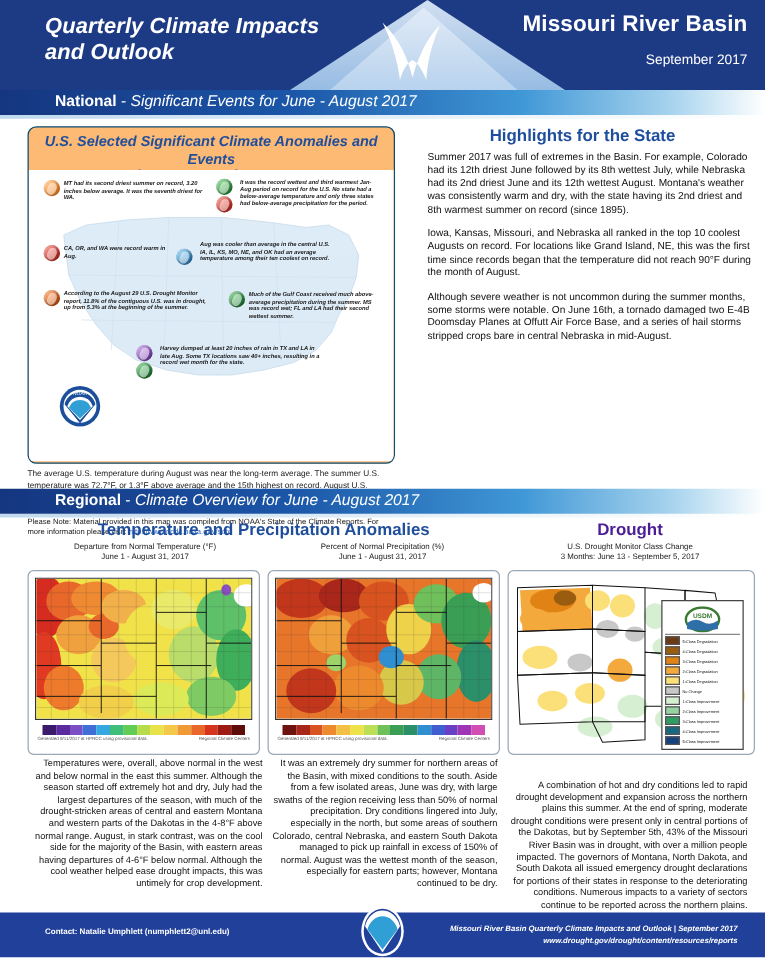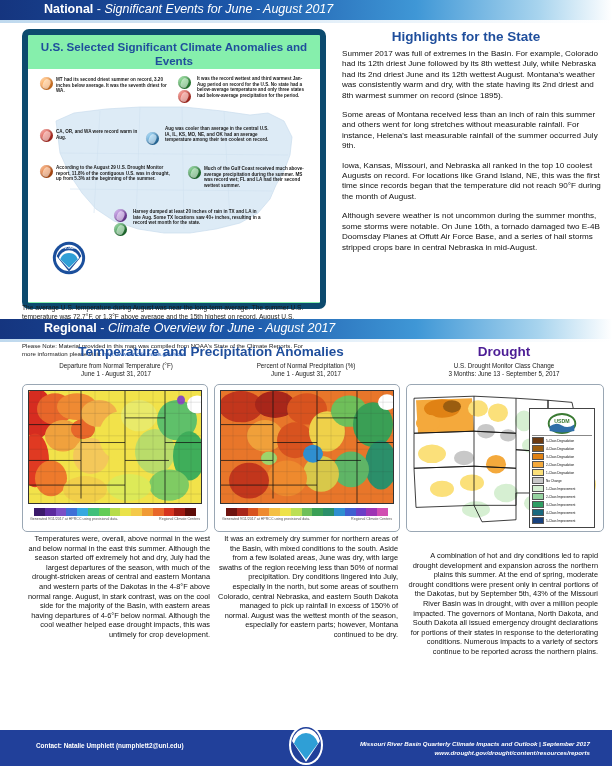--- a/index.html
+++ b/index.html
@@ -62,22 +62,23 @@
   .band .band-txt i{font-style:italic;}
   .band-underline{
     height:3px;width:612px;
     background:linear-gradient(90deg,#bfd9ee 0%,#e8f2fa 60%,#ffffff 100%);
   }
 
   
   .national{position:relative;height:296px;width:612px;}
   .anom-card{
     position:absolute;left:22px;top:6px;width:292px;height:268px;
-    border:6px solid #0c4a6e;border-radius:7px;background:#86efac;
+    border:1px solid #0c4a6e;border-radius:7px;background:#fdba74;
     overflow:hidden;
+    font-style:italic;
   }
   .anom-title{
     position:absolute;left:0;top:5px;width:292px;text-align:center;
     font-size:11.6px;font-weight:bold;color:#1f4e9c;line-height:13.5px;
     padding:0 6px;box-sizing:border-box;
   }
   .anom-title .l2{display:block;text-align:center;padding-left:38px;}
   .anom-map{
     position:absolute;left:0;top:34px;width:292px;height:233px;
     background:#ffffff;
@@ -200,20 +201,37 @@
   }
   .ft-logo{
     position:absolute;left:286px;top:-6px;width:40px;height:42px;
   }
 </style>
 </head>
 <body>
 
 <div class="page">
 
+  <div class="header">
+    <div class="hdr-wave"></div>
+    <div class="hdr-wave2"></div>
+    <div class="hdr-bird">
+      <svg viewBox="0 0 70 52" width="70" height="52">
+        <path d="M6 4 C20 18, 26 32, 30 48 C34 34, 40 18, 52 6 C46 20, 42 34, 41 50 C38 42, 34 36, 30 34 C26 36, 22 42, 20 50 C18 34, 13 18, 6 4 Z" fill="#ffffff"></path>
+      </svg>
+    </div>
+    <div class="hdr-left">
+      <div>Quarterly Climate Impacts</div>
+      <div>and Outlook</div>
+    </div>
+    <div class="hdr-right">
+      <div class="hdr-basin">Missouri River Basin</div>
+      <div class="hdr-date">September 2017</div>
+    </div>
+  </div>
 
   <div class="band">
     <div class="band-txt">
       <b>National</b><span> - </span><i>Significant Events for June - August 2017</i>
     </div>
   </div>
   <div class="band-underline"></div>
 
   <div class="national">
 
@@ -295,21 +313,20 @@
 
     <div class="nat-para">The average U.S. temperature during August was near the long-term average. The summer U.S. temperature was 72.7°F, or 1.3°F above average and the 15th highest on record. August U.S. precipitation was 3.34 inches, 0.7 inch above average, and seventh wettest. The summer precipitation total was 9.19 inches, the 16th wettest on record.</div>
 
     <div class="nat-note">
       <span>Please Note: Material provided in this map was compiled from NOAA's State of the Climate Reports. For more information please visit: </span><a href="#">http://www.ncdc.noaa.gov/sotc</a>
     </div>
 
     <div class="hl">
       <div class="hl-title">Highlights for the State</div>
       <p>Summer 2017 was full of extremes in the Basin. For example, Colorado had its 12th driest June followed by its 8th wettest July, while Nebraska had its 2nd driest June and its 12th wettest August. Montana's weather was consistently warm and dry, with the state having its 2nd driest and 8th warmest summer on record (since 1895).</p>
-      <p>Some areas of Montana received less than an inch of rain this summer and others went for long stretches without measurable rainfall. For instance, Helena's last measurable rainfall of the summer occurred July 9th.</p>
       <p>Iowa, Kansas, Missouri, and Nebraska all ranked in the top 10 coolest Augusts on record. For locations like Grand Island, NE, this was the first time since records began that the temperature did not reach 90°F during the month of August.</p>
       <p>Although severe weather is not uncommon during the summer months, some storms were notable. On June 16th, a tornado damaged two E-4B Doomsday Planes at Offutt Air Force Base, and a series of hail storms stripped crops bare in central Nebraska in mid-August.</p>
     </div>
   </div>
 
   <div class="band">
     <div class="band-txt">
       <b>Regional</b><span> - </span><i>Climate Overview for June - August 2017</i>
     </div>
   </div>

